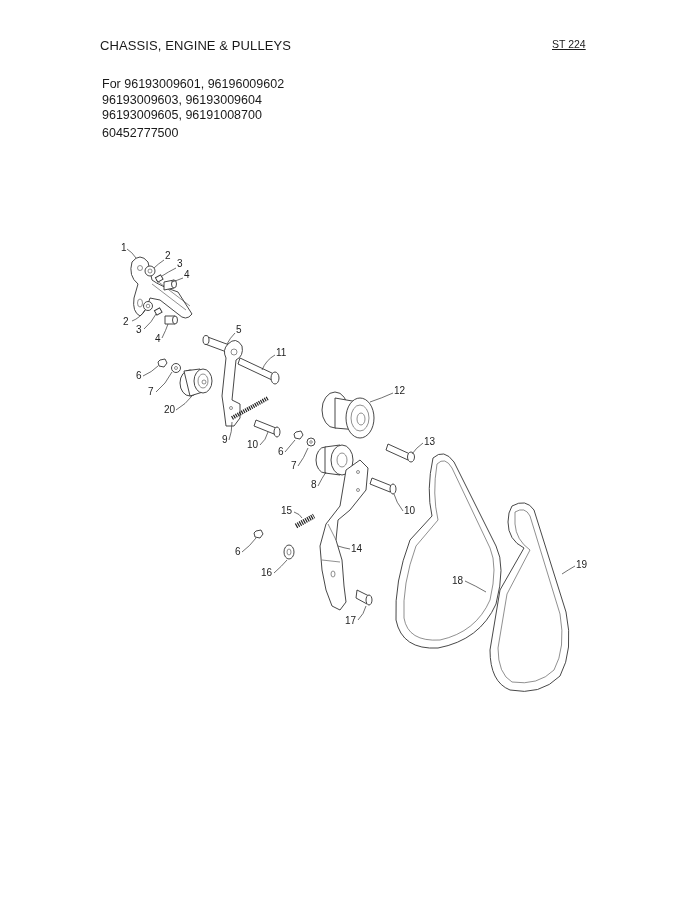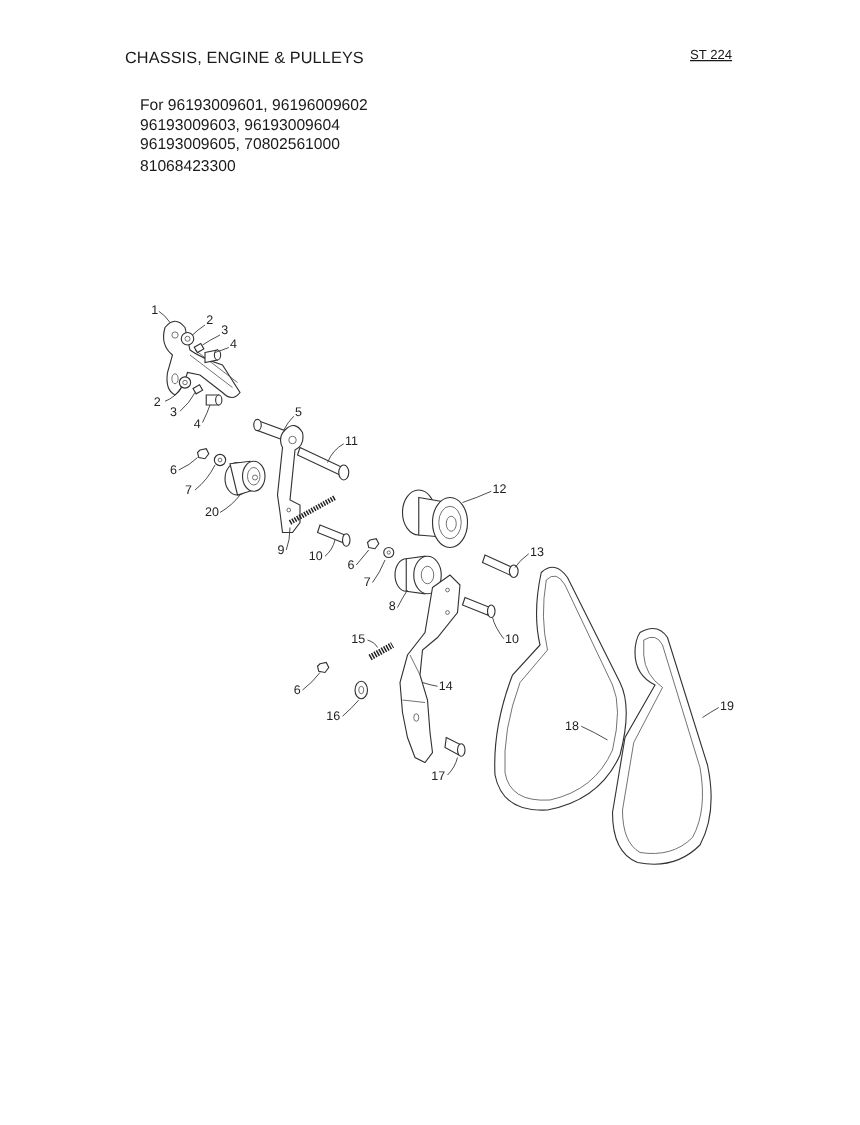--- a/index.html
+++ b/index.html
@@ -1,39 +1,39 @@
 <!DOCTYPE html>
 <html><head>
 <meta charset="utf-8">
 <style>
   html, body { margin: 0; padding: 0; background: #ffffff; }
   body { width: 688px; height: 900px; position: relative; overflow: hidden;
          font-family: "Liberation Sans", sans-serif; color: #1a1a1a; }
   .hdr-title { position: absolute; left: 100px; top: 38px; font-size: 13px; letter-spacing: 0.1px; }
   .hdr-code  { position: absolute; left: 552px; top: 38px; font-size: 10.5px; text-decoration: underline; }
-  .models    { position: absolute; left: 112px; top: 77px; font-size: 12.5px; line-height: 15.5px; }
+  .models    { position: absolute; left: 102px; top: 77px; font-size: 12.5px; line-height: 15.5px; }
   .models div { white-space: nowrap; }
   .models .last { margin-top: 2px; }
   svg.diagram { position: absolute; left: 0; top: 0; width: 688px; height: 900px; }
   .lbl { font-family: "Liberation Sans", sans-serif; font-size: 10px; fill: #222; }
   .ln { stroke: #333; stroke-width: 0.7; fill: none; }
   .part { stroke: #333; stroke-width: 0.9; fill: #fff; }
   .thin { stroke: #444; stroke-width: 0.6; fill: none; }
 </style>
 </head>
 <body>
 
 <div class="hdr-title">CHASSIS, ENGINE &amp; PULLEYS</div>
 <div class="hdr-code">ST 224</div>
 
 <div class="models">
   <div>For 96193009601, 96196009602</div>
   <div>96193009603, 96193009604</div>
-  <div>96193009605, 70802561000</div>
-  <div class="last">81068423300</div>
+  <div>96193009605, 96191008700</div>
+  <div class="last">60452777500</div>
 </div>
 
 <svg class="diagram" viewBox="0 0 688 900">
 
   <g>
     <path class="part" d="M132,262 Q140,252 148,262 L152,280 Q160,286 178,292 L192,314 Q186,322 178,314 L160,300 L150,298 Q146,312 140,316 Q132,312 134,298 L138,284 Q128,276 132,262 Z"></path>
     <circle class="thin" cx="140" cy="268" r="2.5"></circle>
     <ellipse class="thin" cx="140" cy="303" rx="2.5" ry="4"></ellipse>
     <path class="thin" d="M152,284 L186,310 M156,280 L190,306"></path>
   </g>

